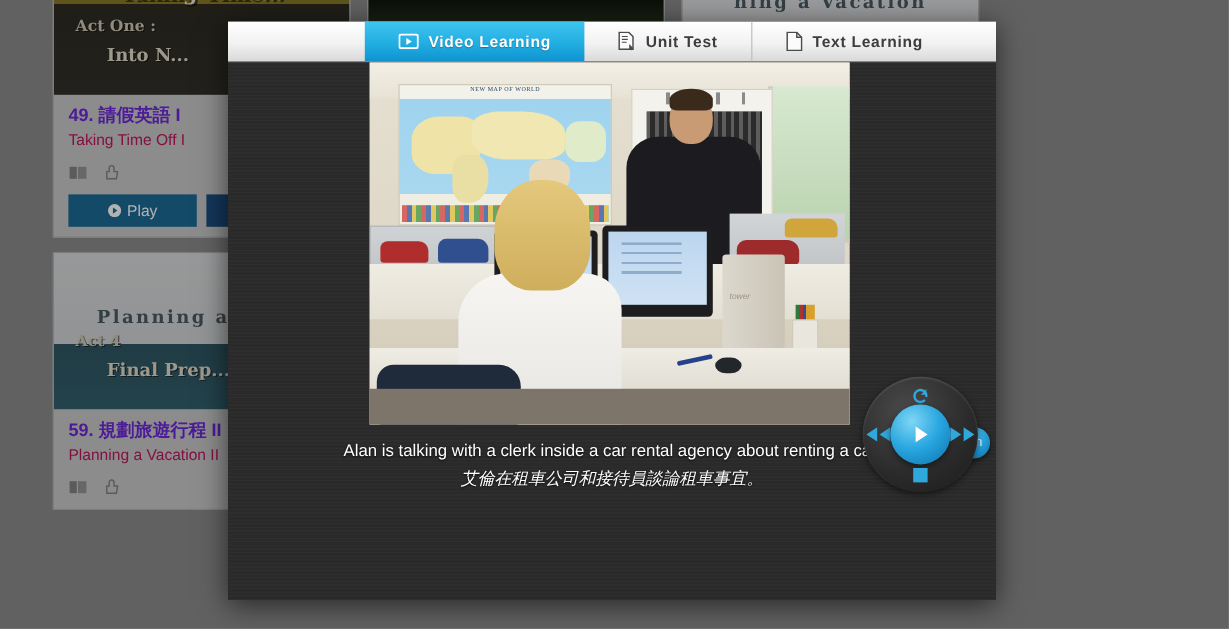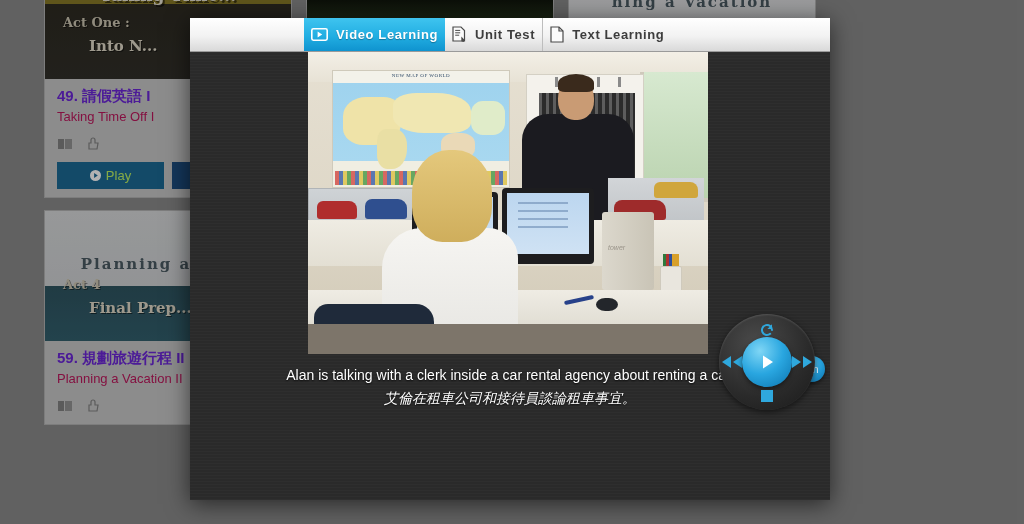--- a/index.html
+++ b/index.html
@@ -103,21 +103,21 @@
   .round {
     width: 20px; height: 20px; border-radius: 50%;
     display: flex; align-items: center; justify-content: center;
     color: #fff; font-size: 11px;
   }
   .r-red { background: #c62828; }
   .r-org { background: #d98a0b; }
   .r-grn { background: #5a9c22; }
   .card-buttons { display: flex; gap: 8px; padding: 8px 12px 0 12px; }
   .btn {
-    flex: 1; height: 27px; border: none; color: #bef264;
+    flex: 1; height: 27px; border: none; color: #ffffff;
     font-size: 13px; display: flex; align-items: center;
     justify-content: center; gap: 5px;
   }
   .btn-play { background: #1c6b96; }
   .btn-notes { background: #1d4e82; }
 
   
   .overlay { position: absolute; inset: 0; background: rgba(0,0,0,.30); }
   .modal {
     position: absolute; left: 190px; top: 18px;
@@ -150,21 +150,21 @@
 
   .tabbar {
     height: 34px;
     background: linear-gradient(180deg,#ffffff 0%,#f2f2f2 55%,#d9d9d9 100%);
     display: flex; align-items: stretch;
     padding-left: 114px;
     border-bottom: 1px solid #9a9a9a;
   }
   .tab {
     display: flex; align-items: center; gap: 8px;
-    padding: 0 7px; cursor: pointer;
+    padding: 0 28px; cursor: pointer;
     font-size: 13px; font-weight: bold; letter-spacing: .6px;
     color: #3d3d3d;
     border-right: 1px solid #bdbdbd;
   }
   .tab.active {
     background: linear-gradient(180deg,#3fc4ef 0%,#22aee2 55%,#0f93cf 100%);
     color: #fff; border-right: none;
     text-shadow: 0 1px 1px rgba(0,0,0,.3);
   }
   .tab:last-child { border-right: none; }

